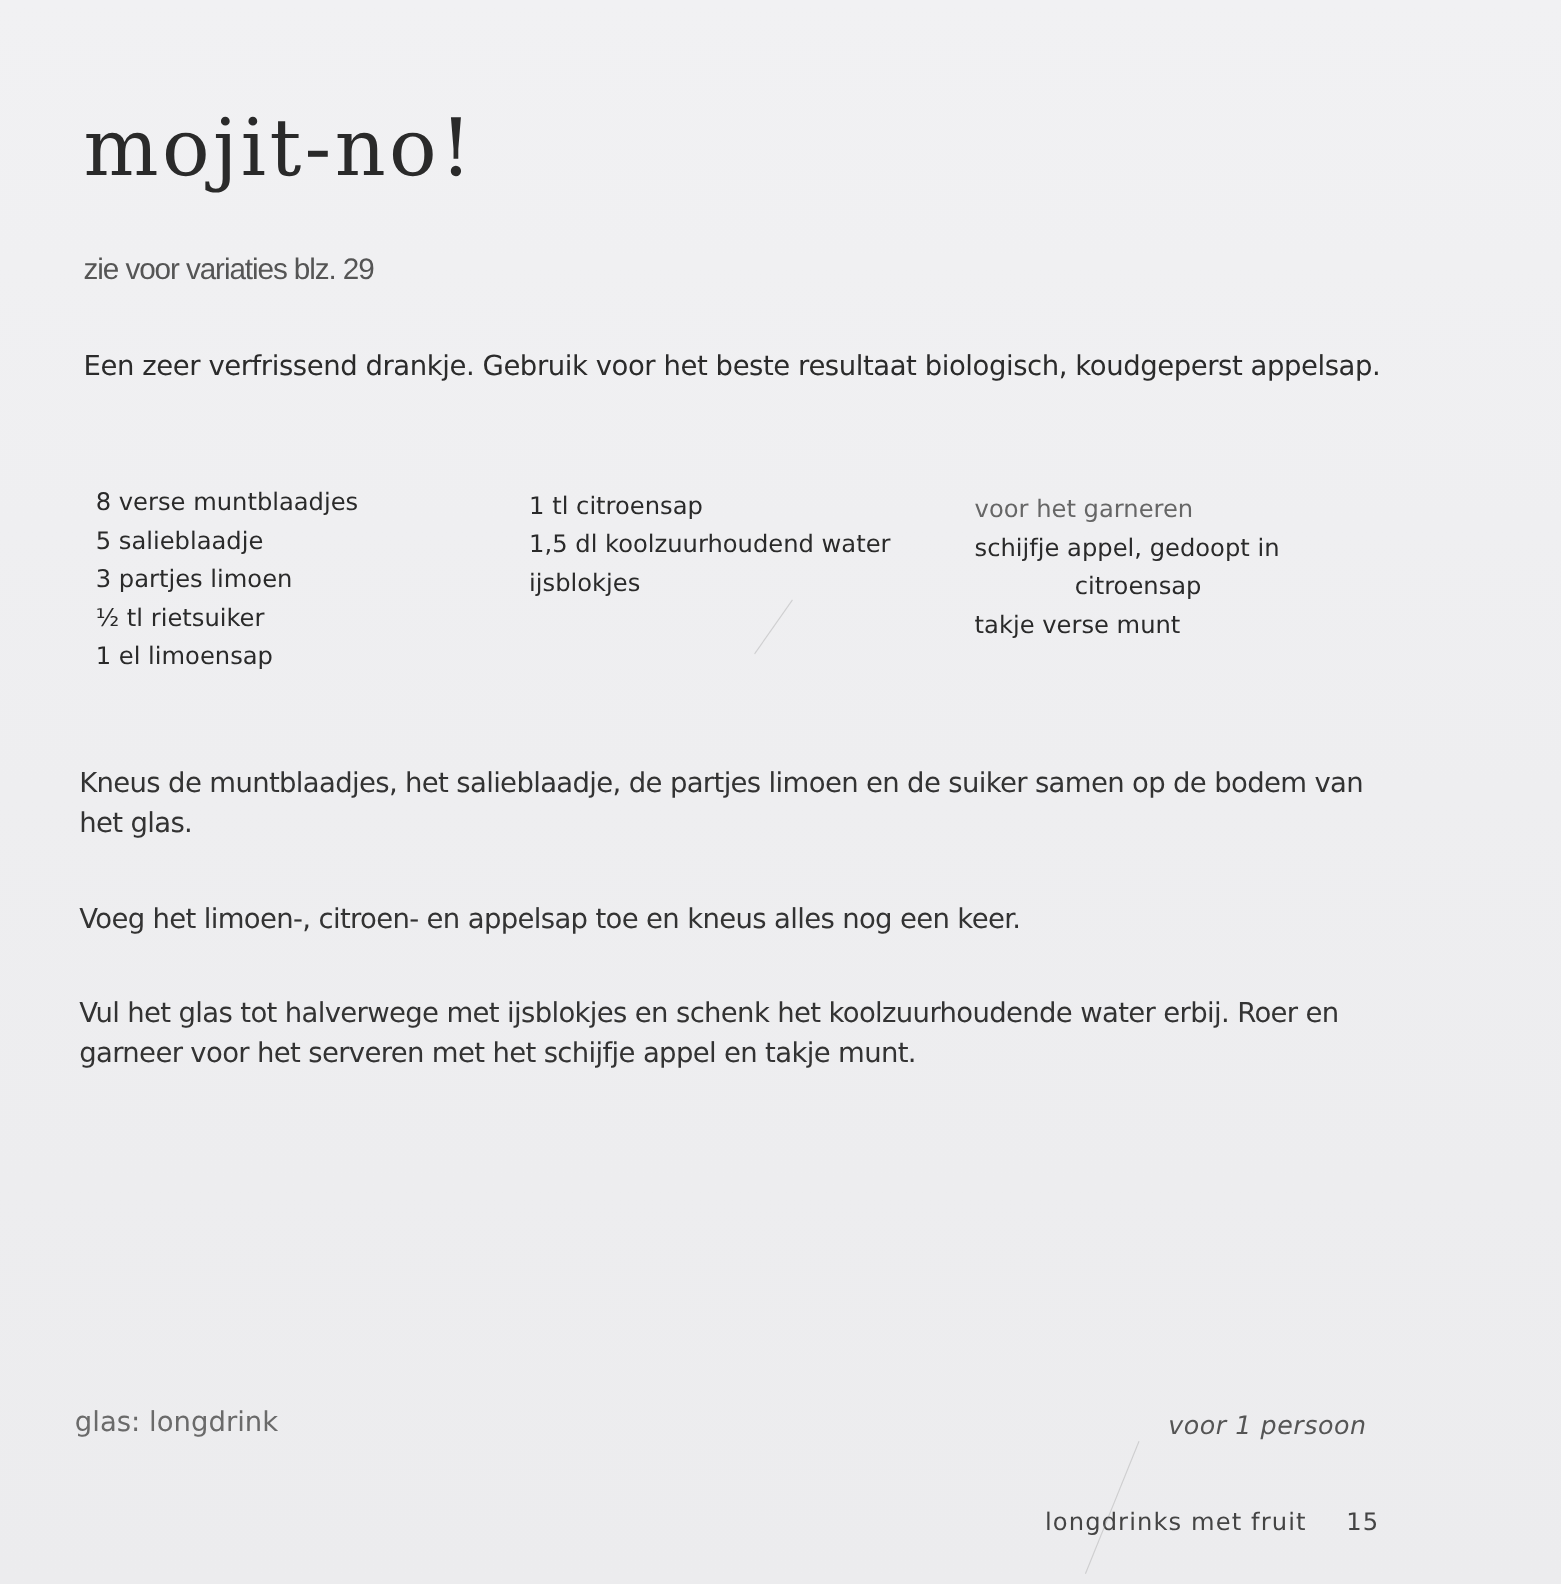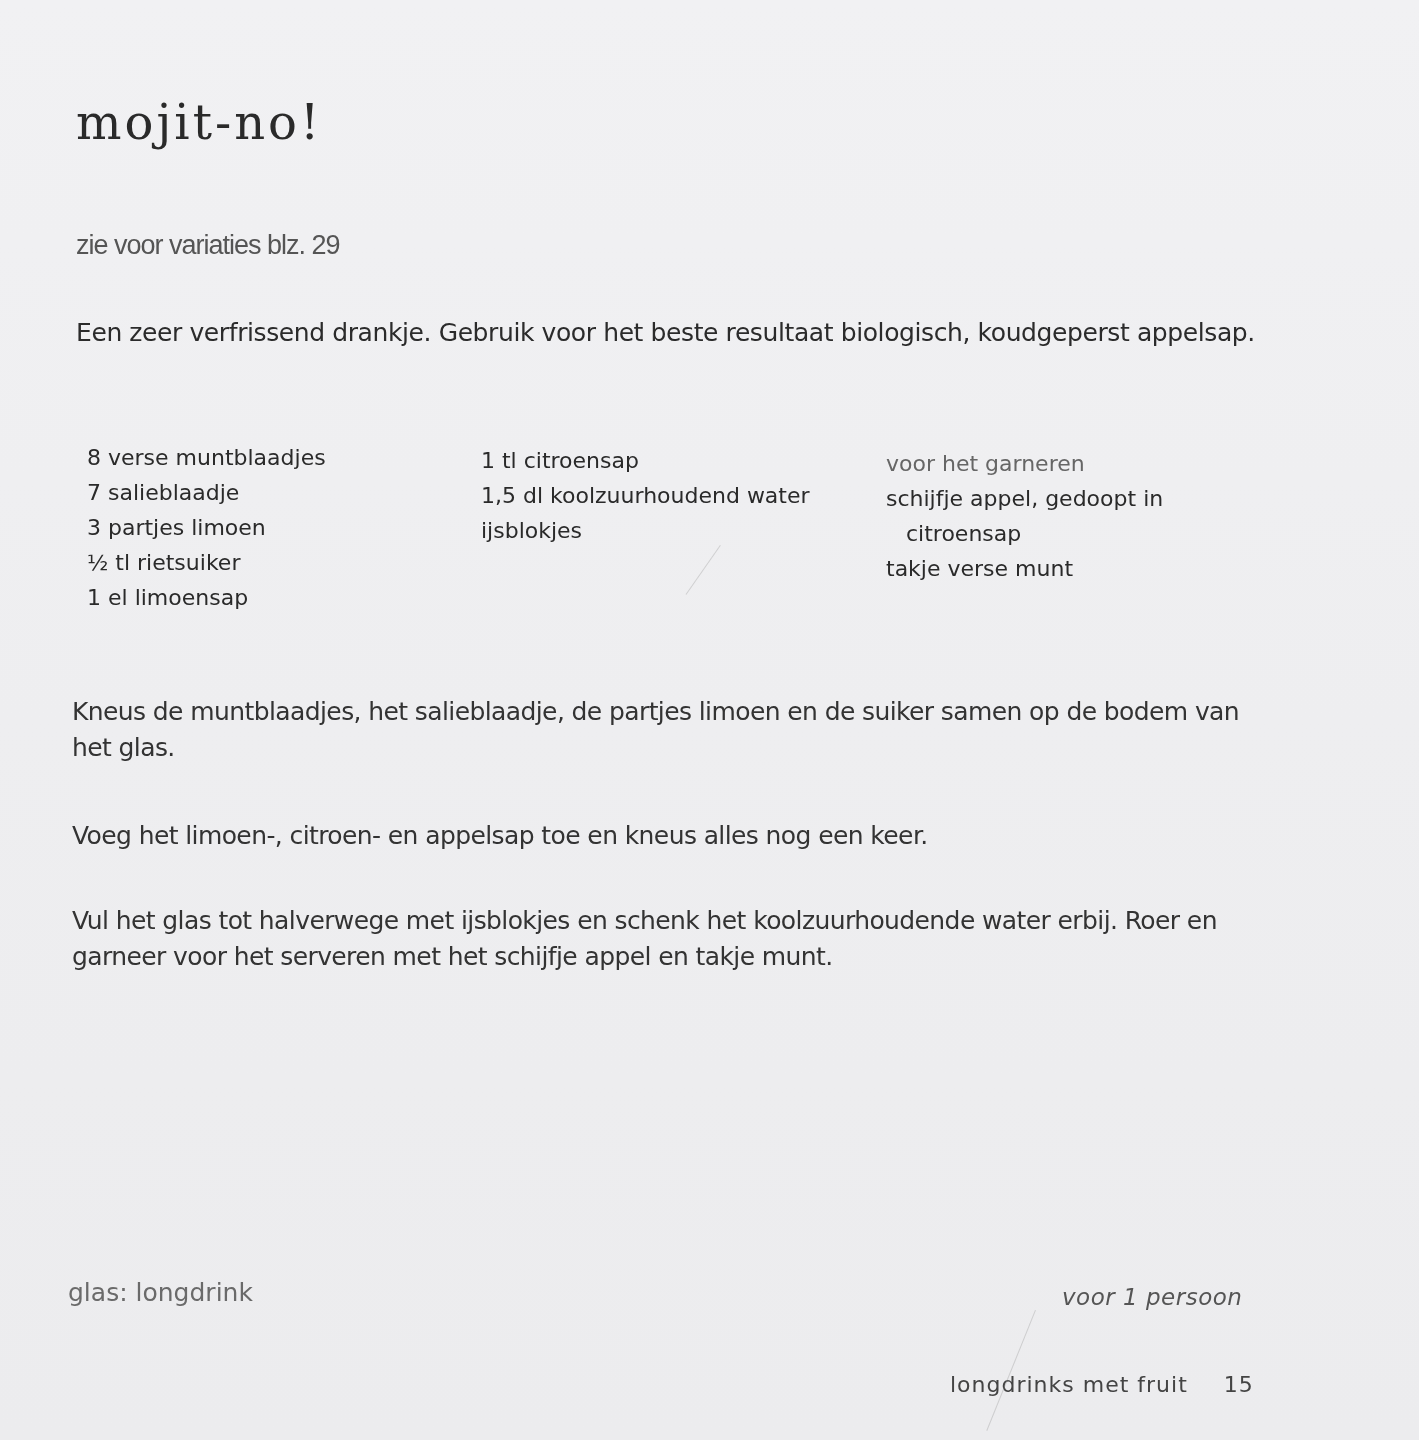--- a/index.html
+++ b/index.html
@@ -21,21 +21,21 @@
       width: 1419px; height: 1440px;
       background: linear-gradient(180deg, #f1f1f3 0%, #eeeef0 50%, #ececee 100%);
     }
     .title {
       position: absolute;
       left: 76px;
       top: 98px;
       margin: 0;
       font-family: "DejaVu Serif", serif;
       font-weight: normal;
-      font-size: 48px;
+      font-size: 72px;
       letter-spacing: 3px;
       color: #2a2a2a;
       line-height: 1;
     }
     .subtitle {
       position: absolute;
       left: 76px;
       top: 230px;
       font-family: "Liberation Sans", sans-serif;
       font-size: 27px;
@@ -65,21 +65,21 @@
       padding: 0;
       list-style: none;
     }
     .ingredients li {
       white-space: nowrap;
     }
     .col1 { left: 76px; top: 440px; margin-left: 11px; }
     .col2 { left: 481px; top: 443px; }
     .col3 { left: 886px; top: 446px; }
     .col3 .head { color: #666; }
-    .col3 .indent { padding-left: 20px; }
+    .col3 .indent { padding-left: 20px; text-align: center; }
     .steps {
       position: absolute;
       left: 72px;
       width: 1200px;
       margin: 0;
       font-family: "DejaVu Sans", sans-serif;
       font-size: 25px;
       line-height: 36px;
       color: #333;
       letter-spacing: -0.6px;
@@ -131,21 +131,21 @@
 <div class="page">
 
   <h1 class="title">mojit-no!</h1>
 
   <div class="subtitle">zie voor variaties blz. 29</div>
 
   <p class="intro">Een zeer verfrissend drankje. Gebruik voor het beste resultaat biologisch, koudgeperst appelsap.</p>
 
   <ul class="ingredients col1">
     <li>8 verse muntblaadjes</li>
-    <li>7 salieblaadje</li>
+    <li>5 salieblaadje</li>
     <li>3 partjes limoen</li>
     <li>½ tl rietsuiker</li>
     <li>1 el limoensap</li>
   </ul>
 
   <ul class="ingredients col2">
     <li>1 tl citroensap</li>
     <li>1,5 dl koolzuurhoudend water</li>
     <li>ijsblokjes</li>
   </ul>

